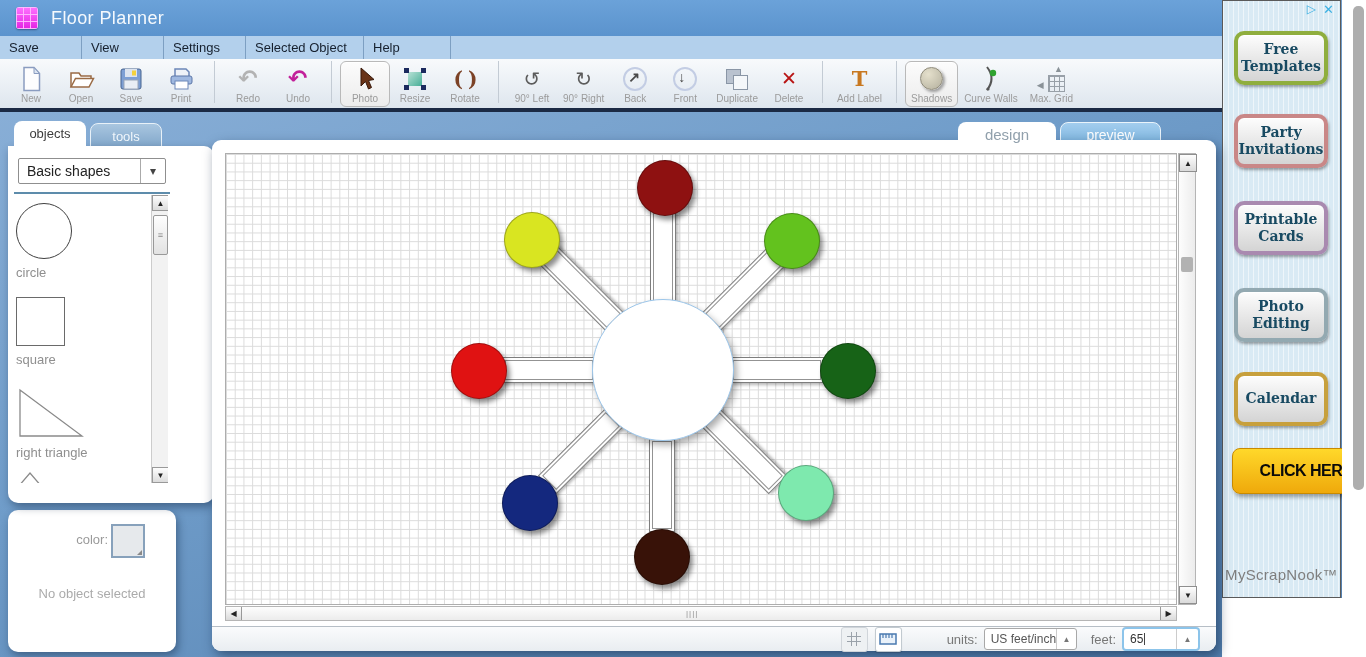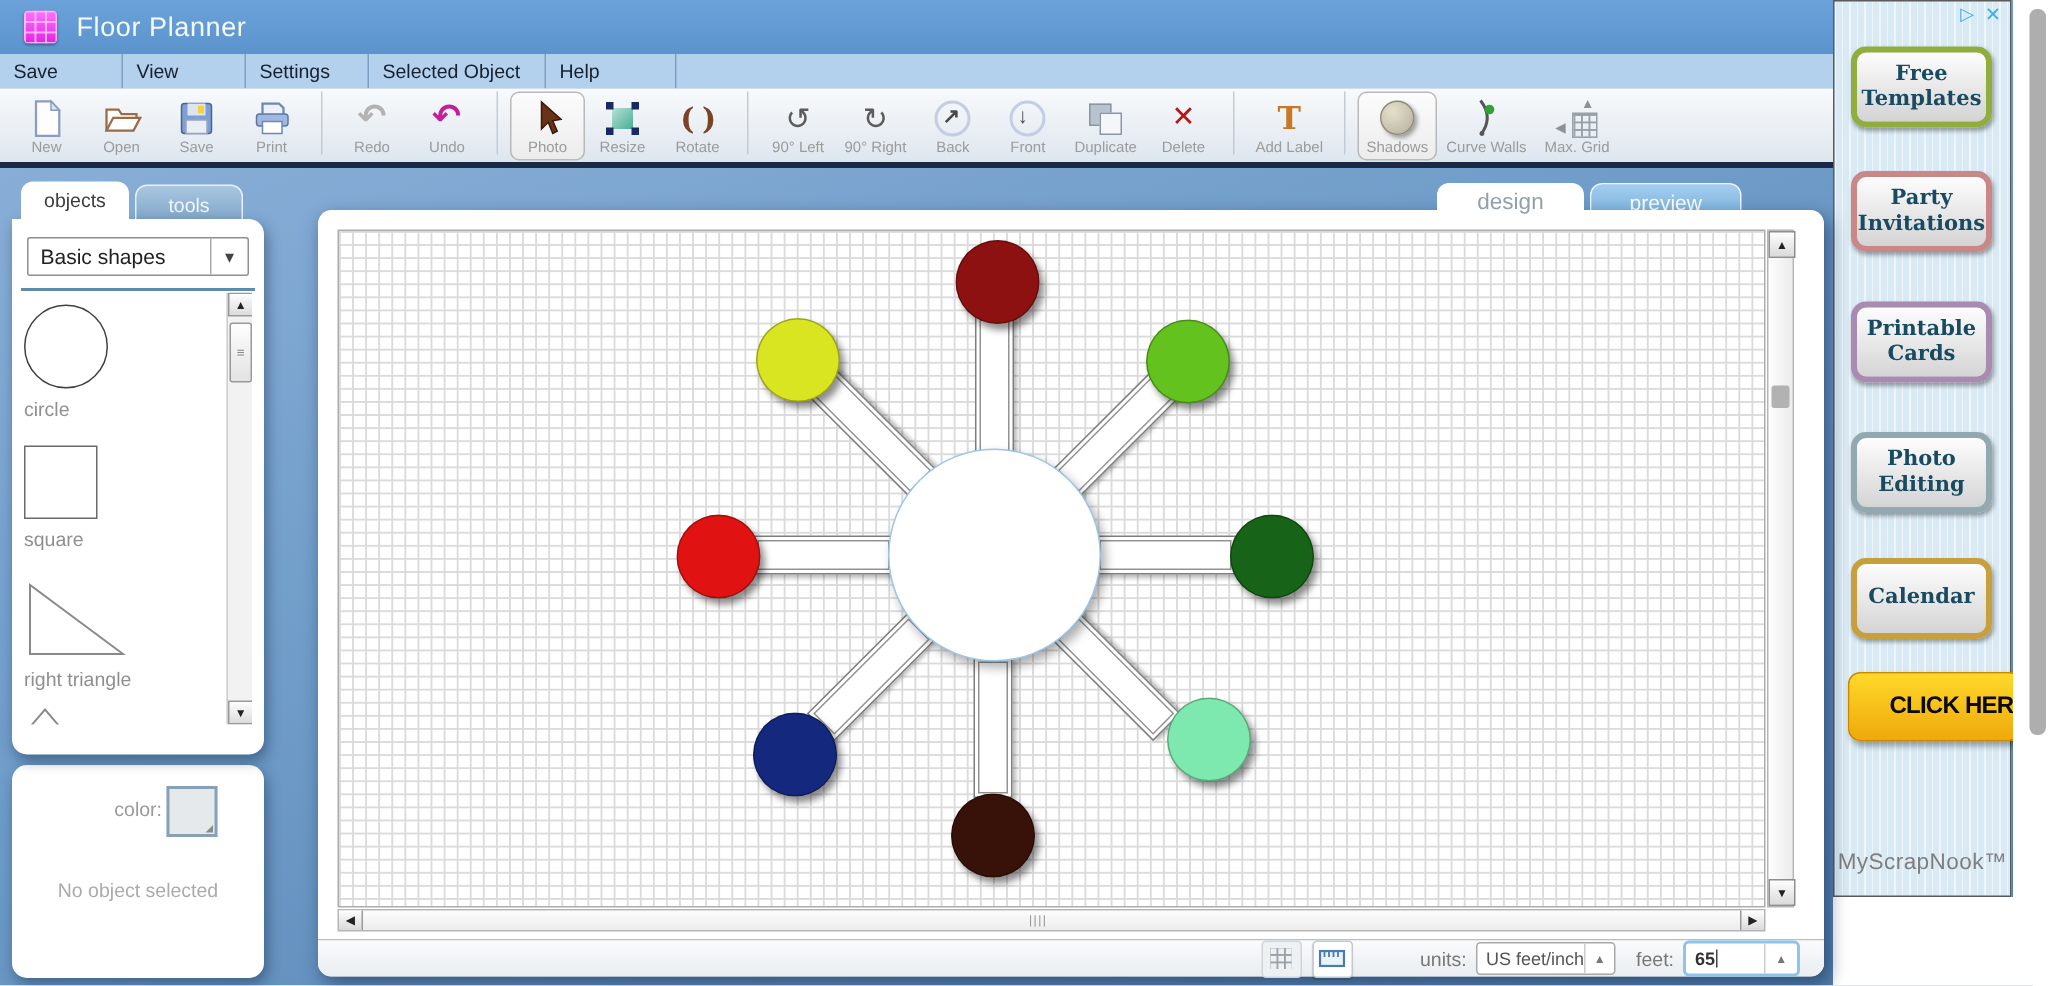--- a/index.html
+++ b/index.html
@@ -44,21 +44,21 @@
   .maxgrid{position:relative;width:27px;height:26px;}
   .maxgrid .mg{position:absolute;right:0;bottom:0;width:15px;height:15px;border:1px solid #98a0a8;
     background-image:linear-gradient(to right,#98a0a8 1px,transparent 1px),linear-gradient(to bottom,#98a0a8 1px,transparent 1px);background-size:5px 5px;}
   .maxgrid .tu{position:absolute;right:2px;top:-2px;font-size:9px;color:#8a9298;}
   .maxgrid .tl{position:absolute;left:-1px;bottom:2px;font-size:9px;color:#8a9298;}
 
   
   .side-tab{top:121px;height:29px;border-radius:8px 8px 0 0;display:flex;align-items:flex-start;justify-content:center;font-size:13px;padding-top:5px;box-sizing:border-box;text-align:center;}
   .tab-objects{left:14px;width:72px;background:#fff;color:#3c3c3c;z-index:3;}
   .tab-tools{left:90px;width:72px;top:123px;background:linear-gradient(#a9c6e0,#7aa1c6);border:1px solid #e8f1f8;color:#f0f6fb;z-index:1;}
-  .objects-panel{left:8px;top:146px;width:168px;height:357px;background:#fff;border-radius:0 10px 10px 10px;box-shadow:2px 4px 9px rgba(15,35,65,.45);z-index:2;}
+  .objects-panel{left:8px;top:146px;width:168px;height:357px;background:#fff;border-radius:0 10px 10px 10px;box-shadow:2px 4px 9px rgba(15,35,65,.45);z-index:2;padding-left:38px;}
   .cat-dd{position:absolute;left:10px;top:12px;width:148px;height:26px;border:1px solid #8f8f8f;border-radius:2px;background:#fff;display:flex;align-items:center;box-sizing:border-box;}
   .cat-dd .val{flex:1;padding-left:8px;font-size:14px;color:#222;}
   .cat-dd .arr{width:24px;height:100%;border-left:1px solid #aaa;display:flex;align-items:center;justify-content:center;color:#444;font-size:12px;}
   .list-topline{position:absolute;left:6px;top:46px;width:156px;height:2px;background:#5d8cab;}
   .shape-list{position:absolute;left:8px;top:49px;width:152px;height:288px;overflow:hidden;}
   .shape-item{position:absolute;left:0;width:135px;display:flex;flex-direction:column;}
   .shape-label{font-size:13px;color:#8f8f8f;margin-top:6px;}
   .sh-circle{width:54px;height:54px;border:1.5px solid #404040;border-radius:50%;background:#fff;}
   .sh-square{width:47px;height:47px;border:1.5px solid #6a6a6a;background:#fff;}
   .vscroll2{position:absolute;right:0;top:0;width:17px;height:288px;background:#f2f2f2;border-left:1px solid #ccc;box-sizing:border-box;}
@@ -100,21 +100,21 @@
   
   .statusbar{position:absolute;left:0;top:486px;width:1004px;height:25px;border-top:1px solid #b6bec6;background:linear-gradient(#fafbfc,#e9edf1);border-radius:0 0 9px 9px;display:flex;align-items:center;justify-content:flex-end;padding-right:16px;box-sizing:border-box;}
   .st-iconbtn{width:25px;height:23px;border:1px solid #d0d5da;border-radius:3px;background:#eef1f3;display:flex;align-items:center;justify-content:center;margin-right:7px;}
   .st-iconbtn.white{background:#fff;border-color:#c2cad0;box-shadow:0 1px 1px rgba(0,0,0,.15);}
   .mini-hash{width:14px;height:14px;background-image:linear-gradient(to right,#9aa2aa 1px,transparent 1px),linear-gradient(to bottom,#9aa2aa 1px,transparent 1px);background-size:5px 5px;background-position:-1px -1px;}
   .st-label{font-size:13px;color:#777;margin:0 6px 0 38px;}
   .st-label.z{margin-left:14px;}
   .units-dd{width:93px;height:22px;border:1px solid #a8a8a8;border-radius:3px;background:#fff;display:flex;align-items:center;box-sizing:border-box;}
   .units-dd .val{flex:1;font-size:12px;color:#555;padding-left:6px;white-space:nowrap;}
   .units-dd .arr,.zoom-in .arr{width:21px;height:100%;border-left:1px solid #ccc;display:flex;align-items:center;justify-content:center;font-size:8px;color:#777;}
-  .zoom-in{width:78px;height:24px;border:2px solid #8cc4ea;border-radius:4px;background:#fff;display:flex;align-items:center;box-sizing:border-box;font-weight:bold;}
+  .zoom-in{width:78px;height:24px;border:2px solid #8cc4ea;border-radius:4px;background:#fff;display:flex;align-items:center;box-sizing:border-box;}
   .zoom-in .val{font-size:12px;color:#333;padding-left:6px;}
   .caret{width:1px;height:12px;background:#444;margin-left:1px;}
   .zoom-in .sp{flex:1;}
 
   
   .ad-col{left:1222px;top:0;width:119px;height:598px;background:#d9eaf4;border:1px solid #5a5a5a;box-sizing:border-box;
     background-image:repeating-linear-gradient(90deg,rgba(255,255,255,.55) 0 1px,transparent 1px 5px);}
   .ad-ctrl{position:absolute;top:1px;font-size:12px;color:#3cb0e2;}
   .ad-choice{right:24px;}
   .ad-x{right:6px;font-size:13px;}

